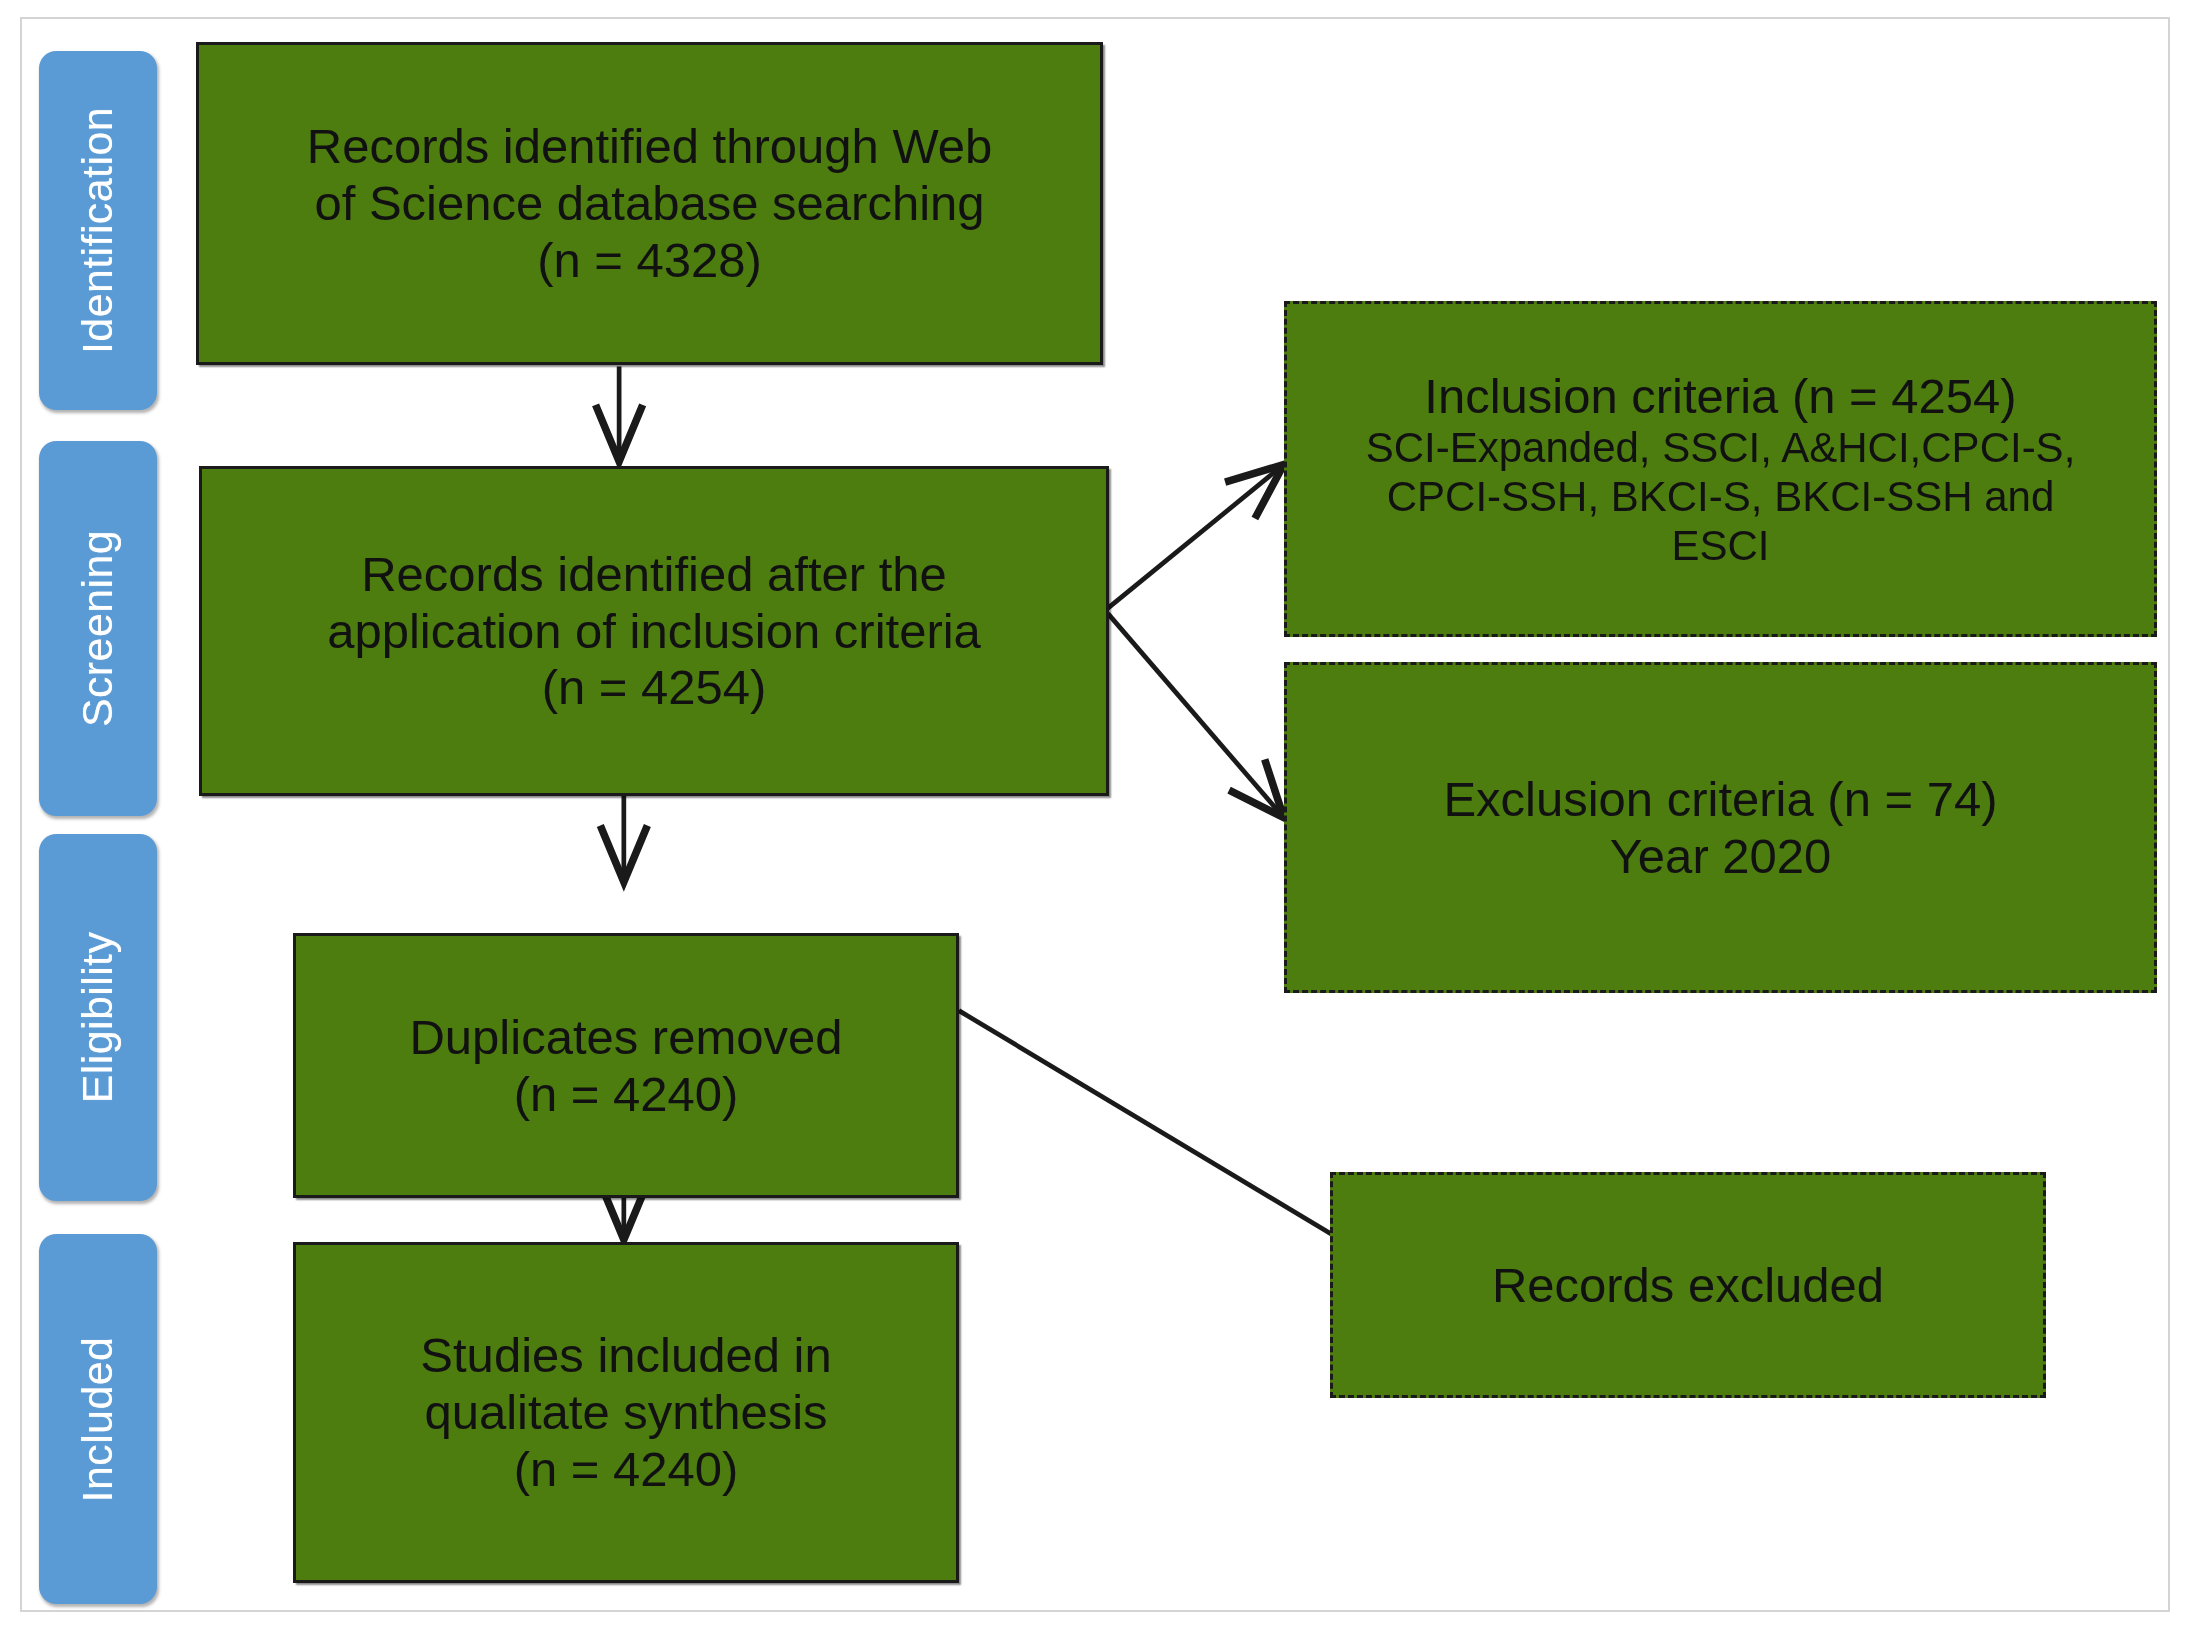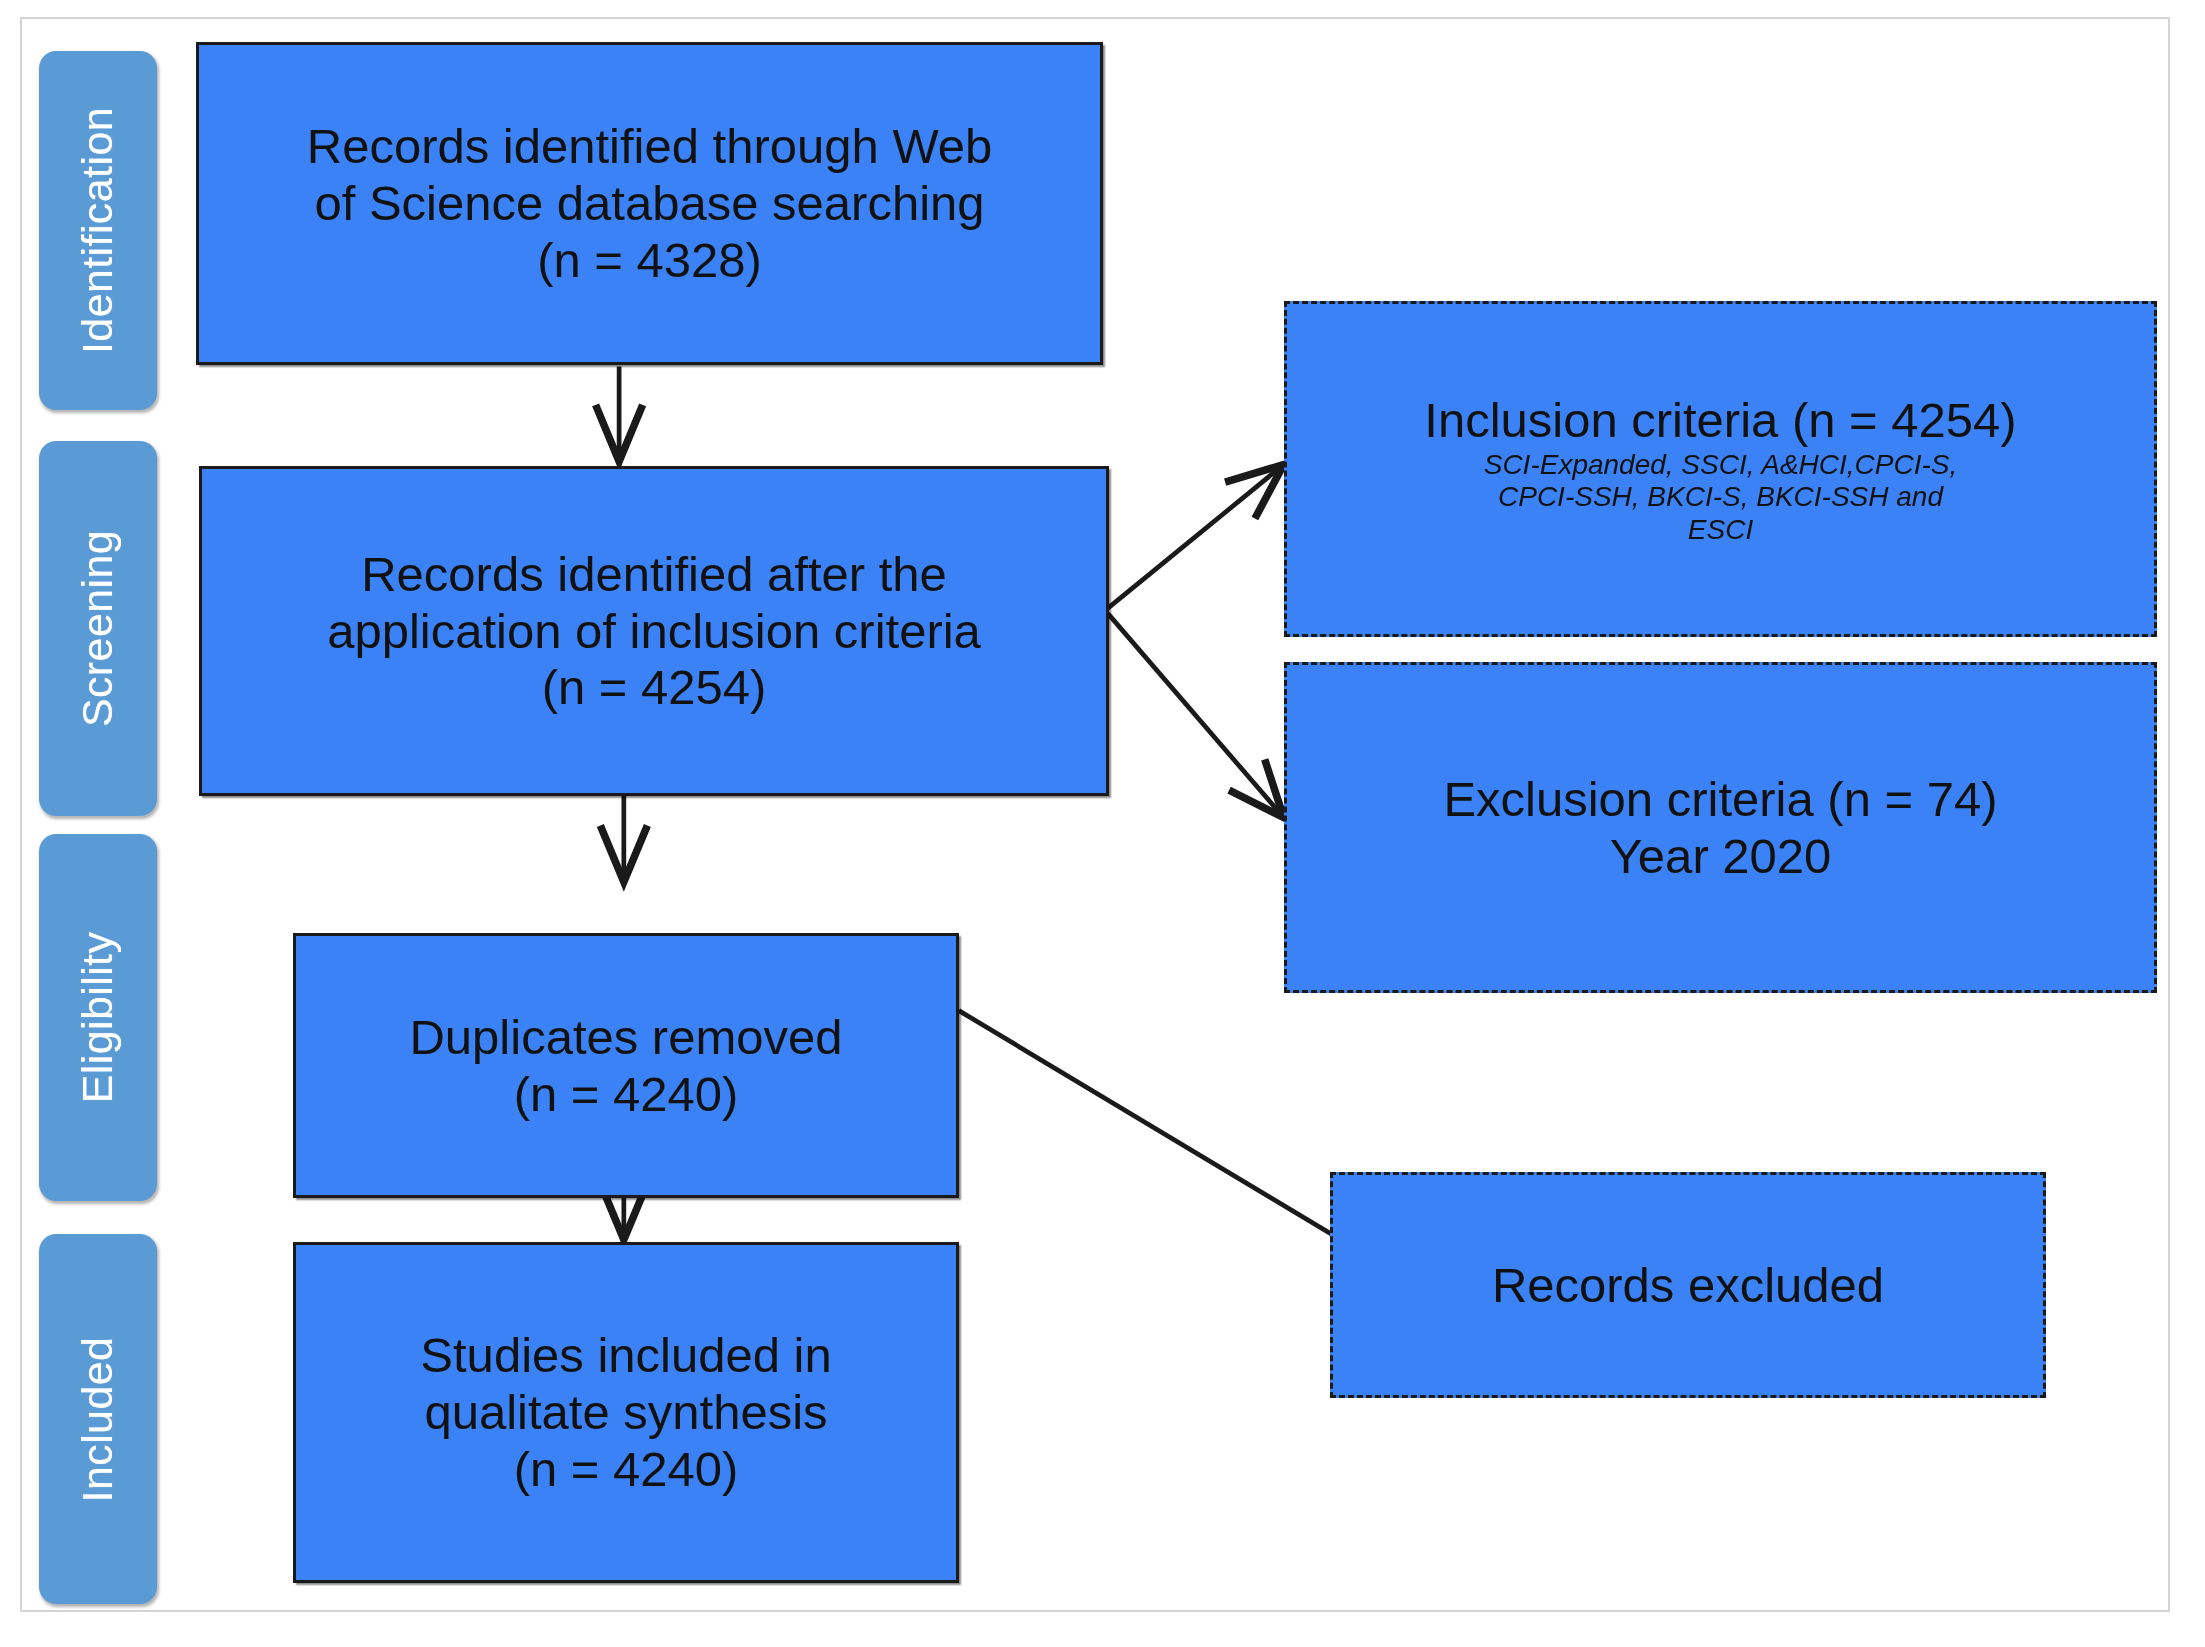--- a/index.html
+++ b/index.html
@@ -35,37 +35,37 @@
     color:#ffffff;
     font-size:43px;
     font-weight:400;
     letter-spacing:0.4px;
     text-shadow:0 0 0.8px rgba(255,255,255,0.6);
   }
 
   
   .box{
     position:absolute;
-    background:#3b82f6;
+    background:#4d7c0f;
     box-sizing:border-box;
     display:flex;align-items:center;justify-content:center;
     text-align:center;
   }
   .box.solid{ border:3.1px solid #1a1a1a; box-shadow:2.4px 2.4px 1.6px -0.8px rgba(0,0,0,0.45); }
   .box.dashed{ border:3.1px dashed #1a1a1a;align-items:center; }
   .box .body{ padding:0 17.3px; width:100%; }
   .line{
     display:block;
     color:#111111;
     font-size:49px;
     line-height:1.16;
     font-weight:400;
     white-space:nowrap;
   }
-  .line.small{ font-size:28px;font-style:italic; }
+  .line.small{ font-size:42px; }
 
   
   svg.connectors{position:absolute;left:0;top:0;width:2205px;height:1647px;overflow:visible;pointer-events:none;}
 </style>
 </head>
 <body>
 
 <div id="stage">
 
   <div class="outer-frame"></div>

